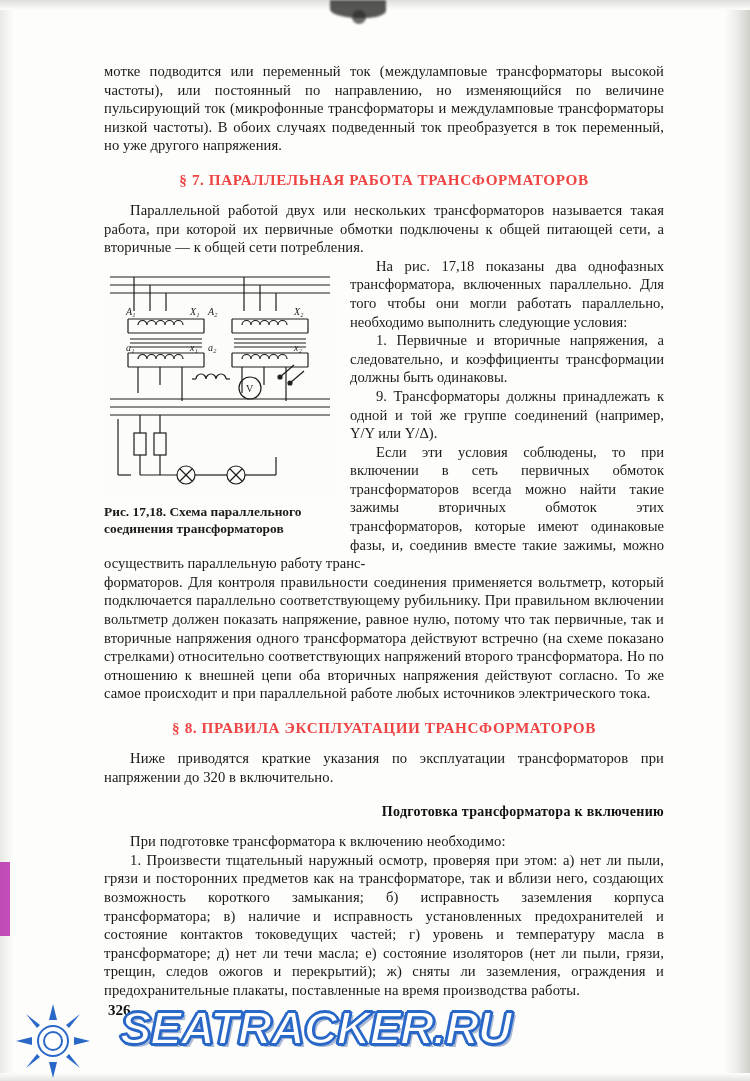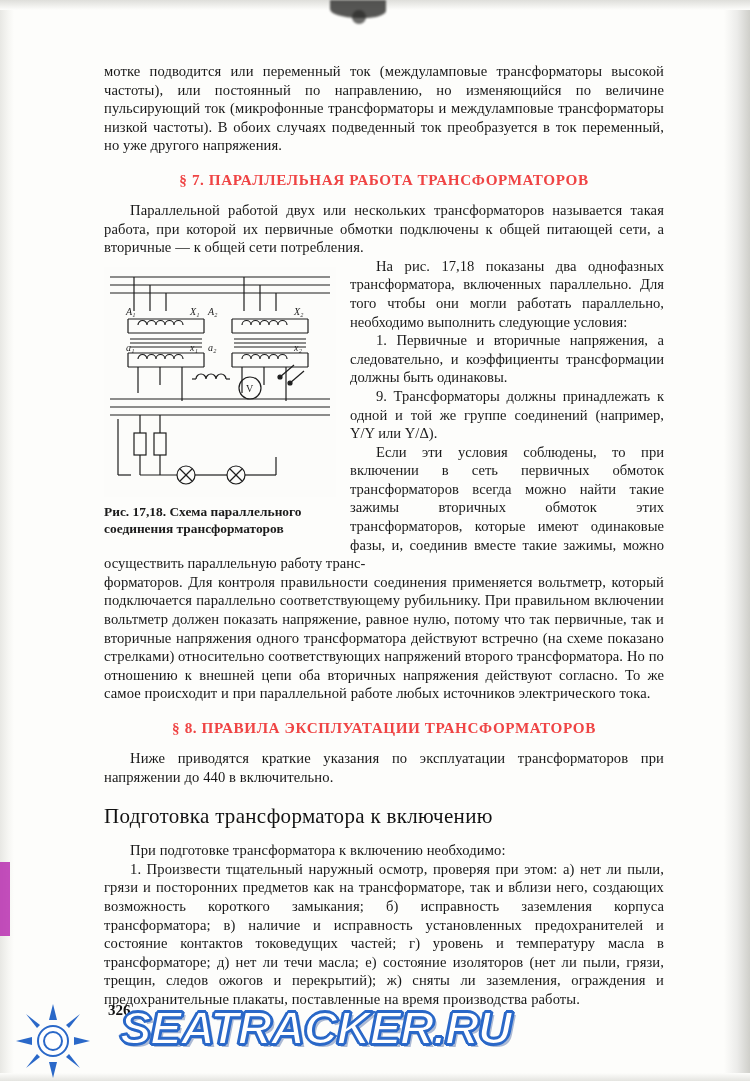--- a/index.html
+++ b/index.html
@@ -84,23 +84,23 @@
 
   h2.section {
     font-size: 15.2px;
     font-weight: bold;
     text-align: center;
     margin: 16px 0 12px 0;
     letter-spacing: 0.6px;
     color: #ef4444;
   }
   h3.subsection {
-    font-size: 21px;
-    font-weight: normal;
-    text-align: left;
+    font-size: 14px;
+    font-weight: bold;
+    text-align: right;
     margin: 18px 0 12px 0;
     letter-spacing: 0.3px;
     color: #111;
   }
 
   
   .figure-block {
     float: left;
     width: 232px;
     margin: 10px 14px 6px 0;
@@ -309,21 +309,21 @@
         <p class="ind">1. Первичные и вторичные напряжения, а следовательно, и коэффициенты трансформации должны быть одинаковы.</p>
         <p class="ind">9. Трансформаторы должны принадлежать к одной и той же группе соединений (например, Y/Y или Y/Δ).</p>
         <p class="ind">Если эти условия соблюдены, то при включении в сеть первичных обмоток трансформаторов всегда можно найти такие зажимы вторичных обмоток этих трансформаторов, которые имеют одинаковые фазы, и, соединив вместе такие зажимы, можно осуществить параллельную работу транс-</p>
       </div>
     </div>
 
     <p class="body">форматоров. Для контроля правильности соединения применяется вольтметр, который подключается параллельно соответствующему рубильнику. При правильном включении вольтметр должен показать напряжение, равное нулю, потому что так первичные, так и вторичные напряжения одного трансформатора действуют встречно (на схеме показано стрелками) относительно соответствующих напряжений второго трансформатора. Но по отношению к внешней цепи оба вторичных напряжения действуют согласно. То же самое происходит и при параллельной работе любых источников электрического тока.</p>
 
     <h2 class="section">§ 8. ПРАВИЛА ЭКСПЛУАТАЦИИ ТРАНСФОРМАТОРОВ</h2>
 
-    <p class="body indent">Ниже приводятся краткие указания по эксплуатации трансформаторов при напряжении до 440 в включительно.</p>
+    <p class="body indent">Ниже приводятся краткие указания по эксплуатации трансформаторов при напряжении до 320 в включительно.</p>
 
     <h3 class="subsection">Подготовка трансформатора к включению</h3>
 
     <p class="body indent">При подготовке трансформатора к включению необходимо:</p>
 
     <p class="body indent">1. Произвести тщательный наружный осмотр, проверяя при этом: а) нет ли пыли, грязи и посторонних предметов как на трансформаторе, так и вблизи него, создающих возможность короткого замыкания; б) исправность заземления корпуса трансформатора; в) наличие и исправность установленных предохранителей и состояние контактов токоведущих частей; г) уровень и температуру масла в трансформаторе; д) нет ли течи масла; е) состояние изоляторов (нет ли пыли, грязи, трещин, следов ожогов и перекрытий); ж) сняты ли заземления, ограждения и предохранительные плакаты, поставленные на время производства работы.</p>
 
   </div>
 
   <div class="page-number">326</div>

